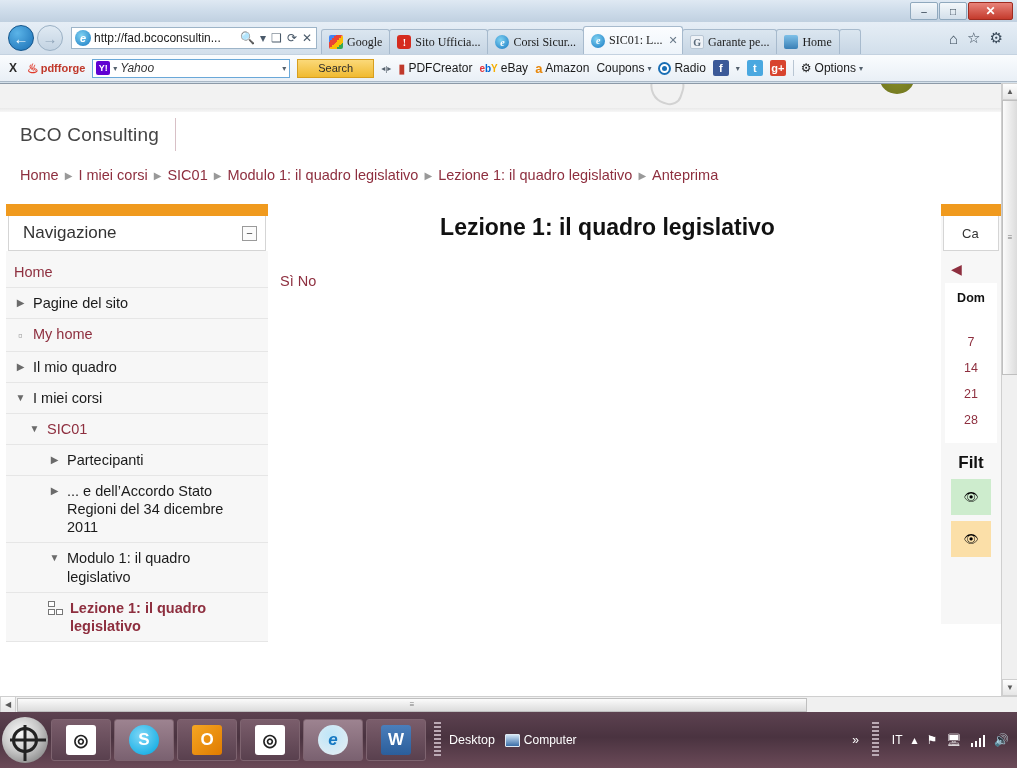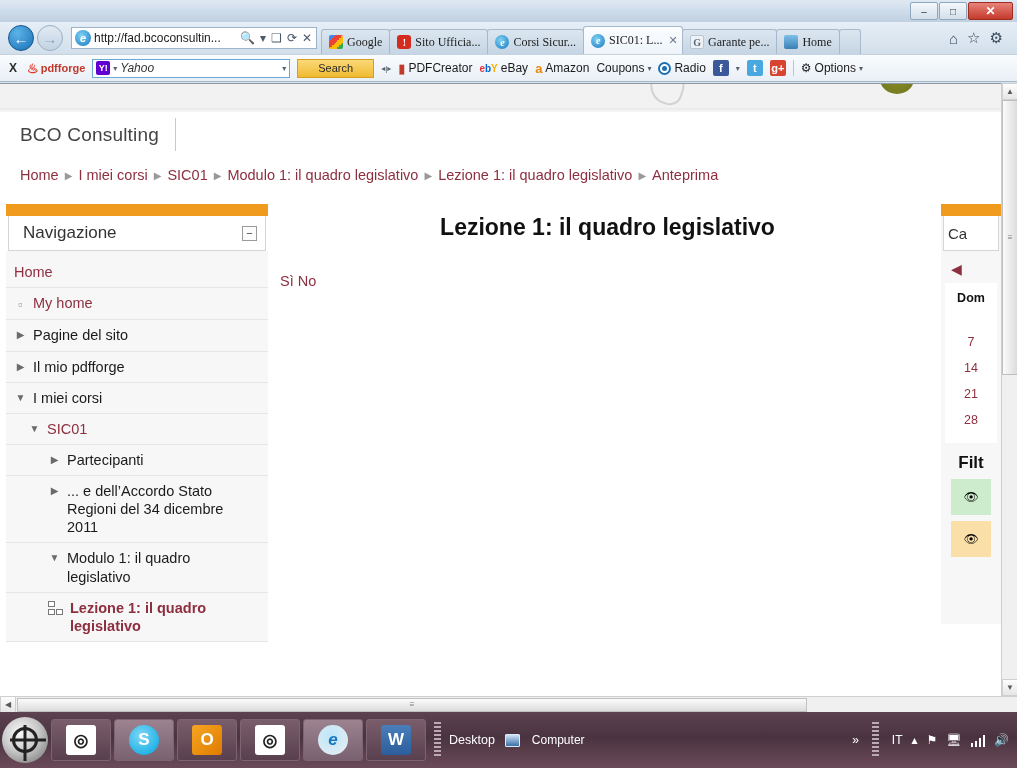--- a/index.html
+++ b/index.html
@@ -212,22 +212,22 @@
   #answers a { color: #8e2f3f; text-decoration: none; }
 
   
   #rightcol {
     position: absolute; left: 941px; top: 120px; width: 60px;
     background: #f7f7f7; overflow: hidden; height: 420px;
   }
   #rightcol .blockbar { height: 12px; background: #f09a1e; }
   .rblockhead {
     background: #fff; border: 1px solid #d5d5d5; border-top: none; height: 35px;
-    display: flex; align-items: center; padding-left: 4px; margin: 0 2px;
-    font-size: 15px; color: #333;
+    display: flex; align-items: center; padding-left: 18px; margin: 0 2px;
+    font-size: 13px; color: #333;
   }
   #calprev { padding: 10px 0 6px 10px; color: #8e2f3f; font-size: 14px; }
   #calgrid { background: #fff; margin: 0 4px; padding: 6px 0 10px; text-align: center; }
   #calgrid .dow { font-size: 12.5px; font-weight: bold; color: #111; padding: 2px 0 24px; }
   #calgrid .day { font-size: 12.5px; color: #8e2f3f; padding: 6px 0; }
   #filtertitle { text-align: center; font-size: 17px; font-weight: bold; color: #111; padding: 10px 0 6px; }
   .swatch { width: 40px; height: 36px; margin: 0 auto 6px; display: flex; align-items: center; justify-content: center; }
   .sw-green { background: #cdeccd; }
   .sw-orange { background: #fbdfa8; }
   .eye { font-size: 12px; }
@@ -283,21 +283,21 @@
   .appicon { width: 30px; height: 30px; display: flex; align-items: center; justify-content: center;
              font-size: 17px; font-weight: bold; color: #fff; border-radius: 3px; }
   .ai-target { background: #fff; color: #222; }
   .ai-skype { background: radial-gradient(circle at 40% 35%,#7fd7f7,#00a5e0); border-radius: 50%; }
   .ai-outlook { background: linear-gradient(135deg,#f5a623,#e07b00); }
   .ai-ie { background: radial-gradient(circle at 40% 35%,#bfe6f8,#e8eef2); color: #1678c2; font-style: italic; border-radius: 50%; }
   .ai-word { background: linear-gradient(to bottom,#4a7ebb,#2b5e9b); }
   .grip { width: 7px; height: 36px; margin: 0 8px;
           background: repeating-linear-gradient(to bottom,#bba9b4 0 2px,transparent 2px 4px); }
   #desktoplabel { color: #fff; font-size: 12.5px; }
-  .traygrp { display: flex; align-items: center; gap: 12px; color: #fff; font-size: 12px; }
+  .traygrp { display: flex; align-items: center; gap: 4px; color: #fff; font-size: 12px; }
   .pcicon { width: 15px; height: 13px; background: linear-gradient(to bottom,#cfe3f5,#3a6ea8);
             border: 1px solid #dfe9f3; border-radius: 1px; }
   #trayright { margin-left: auto; display: flex; align-items: center; gap: 9px; padding-right: 8px; color: #fff; font-size: 12px; }
   .bars { display: flex; align-items: flex-end; gap: 1.5px; height: 13px; }
   .bars i { width: 2.5px; background: #fff; display: block; }
 </style>
 </head>
 <body>
 
 <div id="window">
@@ -443,32 +443,32 @@
         <h2>Navigazione</h2>
         <div class="minbtn">−</div>
       </div>
       <div id="navtree">
 
         <div class="navrow">
           <span class="navlink">Home</span>
         </div>
 
         <div class="navrow">
+          <span class="tw right"></span>
+          <span class="navplain">Pagine del sito</span>
+        </div>
+
+        <div class="navrow">
           <span class="tw dot"></span>
           <span class="navlink">My home</span>
         </div>
 
         <div class="navrow">
           <span class="tw right"></span>
-          <span class="navplain">Pagine del sito</span>
-        </div>
-
-        <div class="navrow">
-          <span class="tw right"></span>
-          <span class="navplain">Il mio pdfforge</span>
+          <span class="navplain">Il mio quadro</span>
         </div>
 
         <div class="navrow">
           <span class="tw down"></span>
           <span class="navplain">I miei corsi</span>
         </div>
 
         <div class="navrow ind1">
           <span class="tw down"></span>
           <span class="navlink">SIC01</span>

